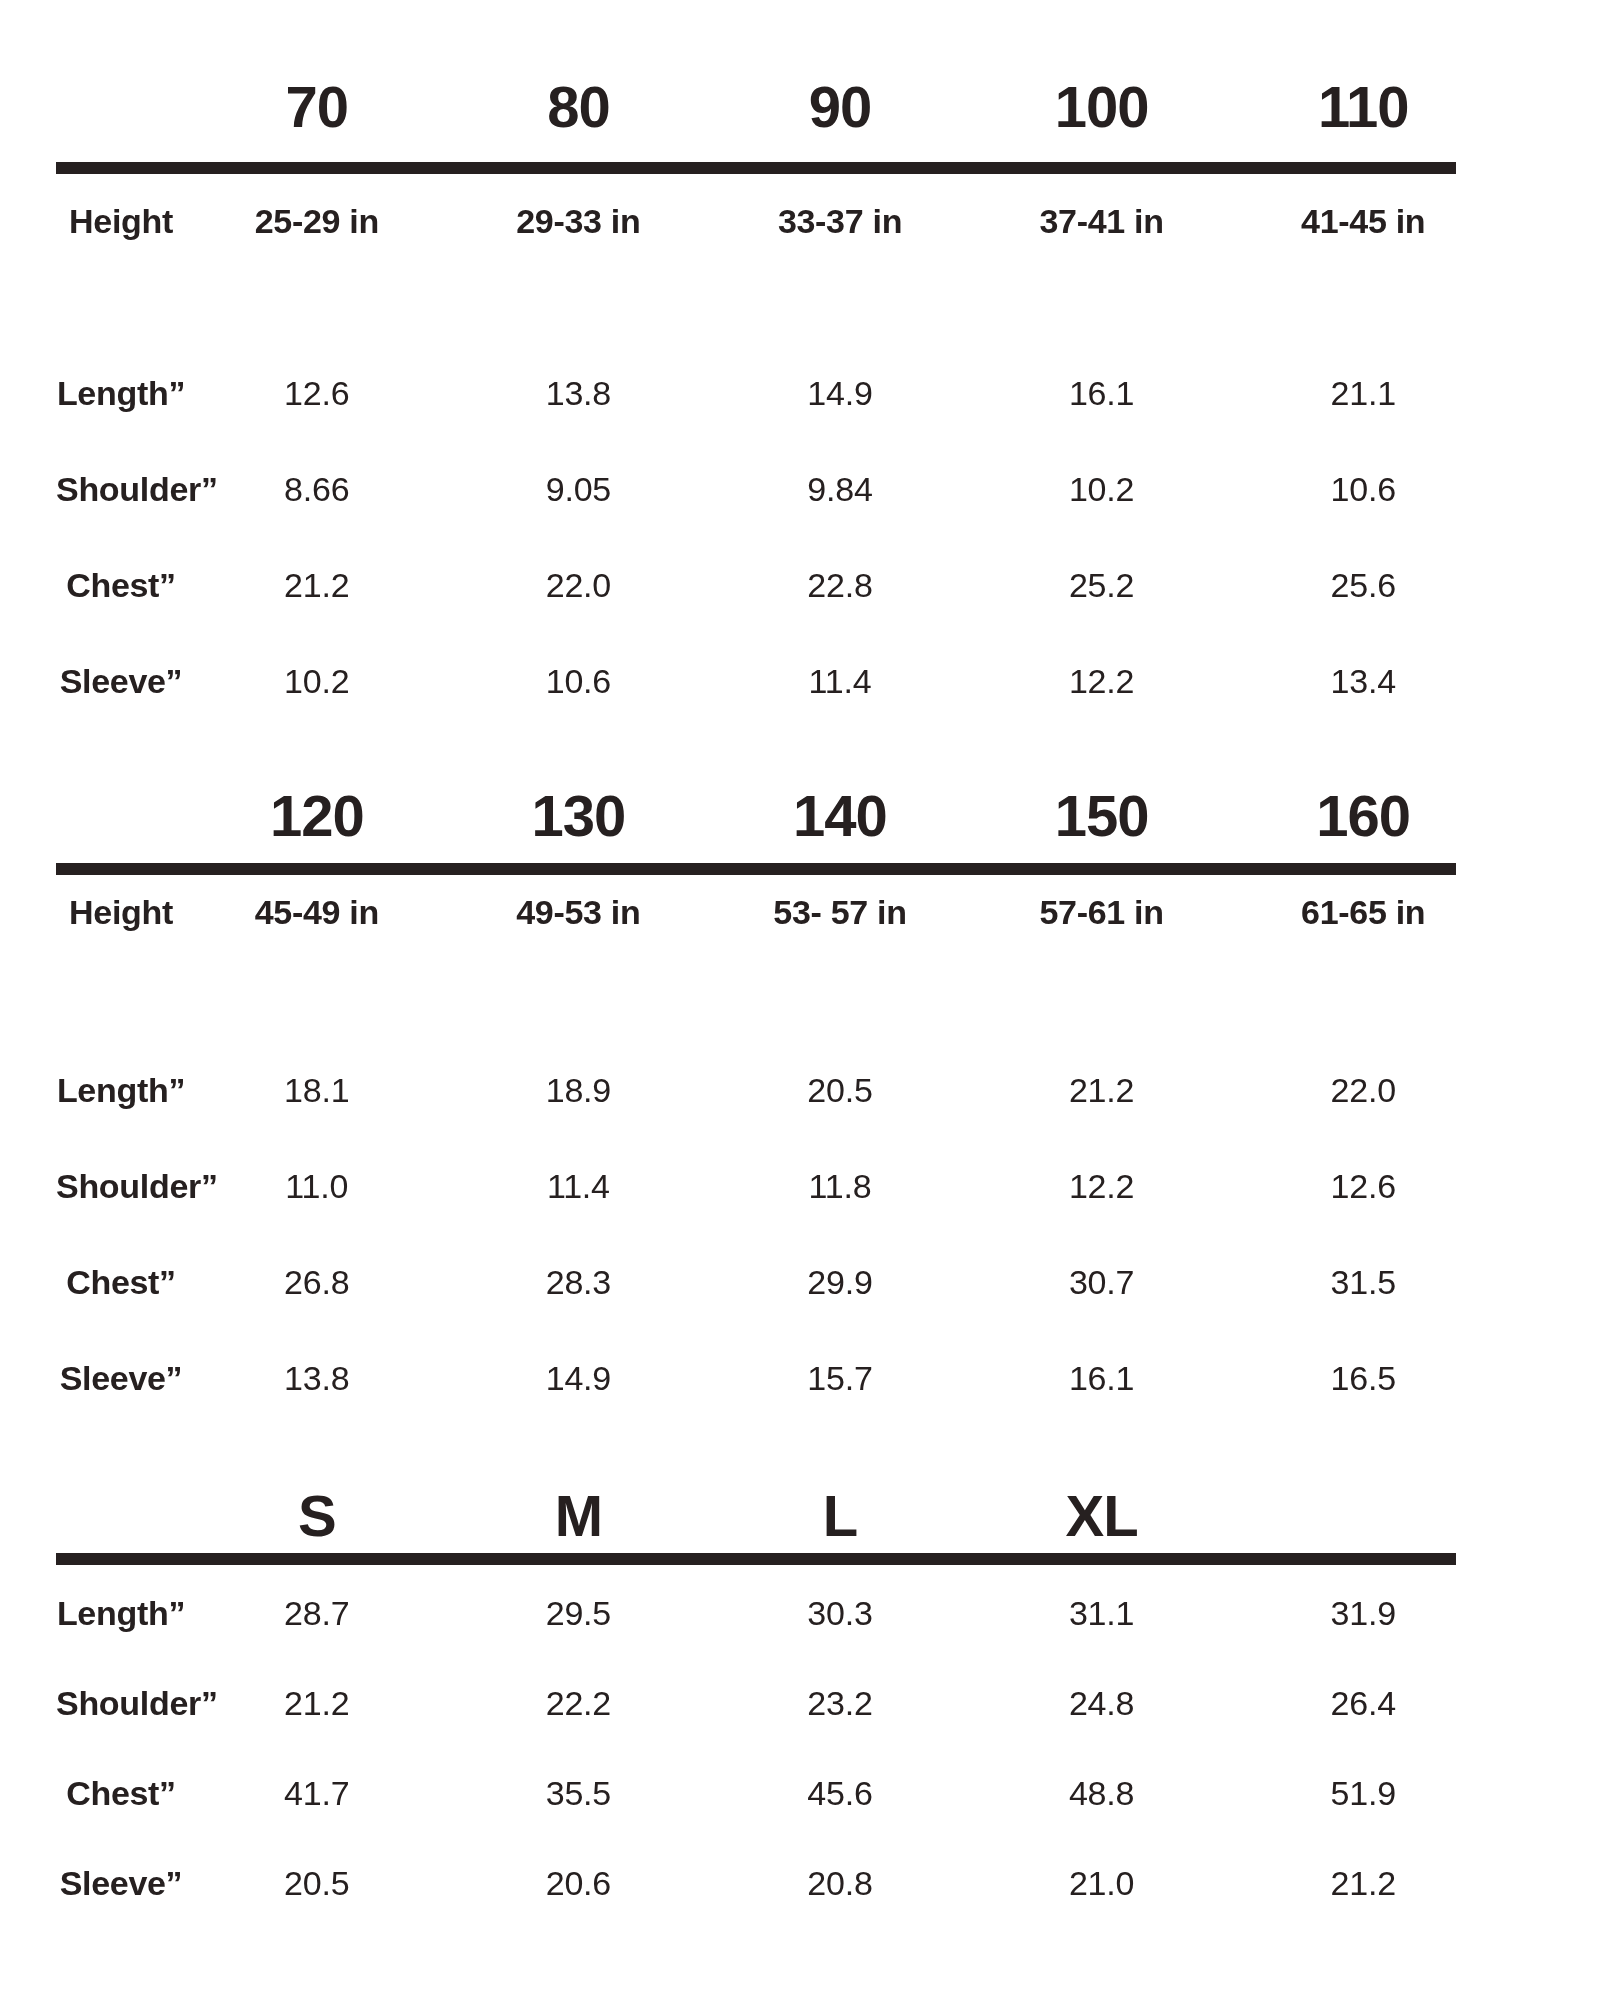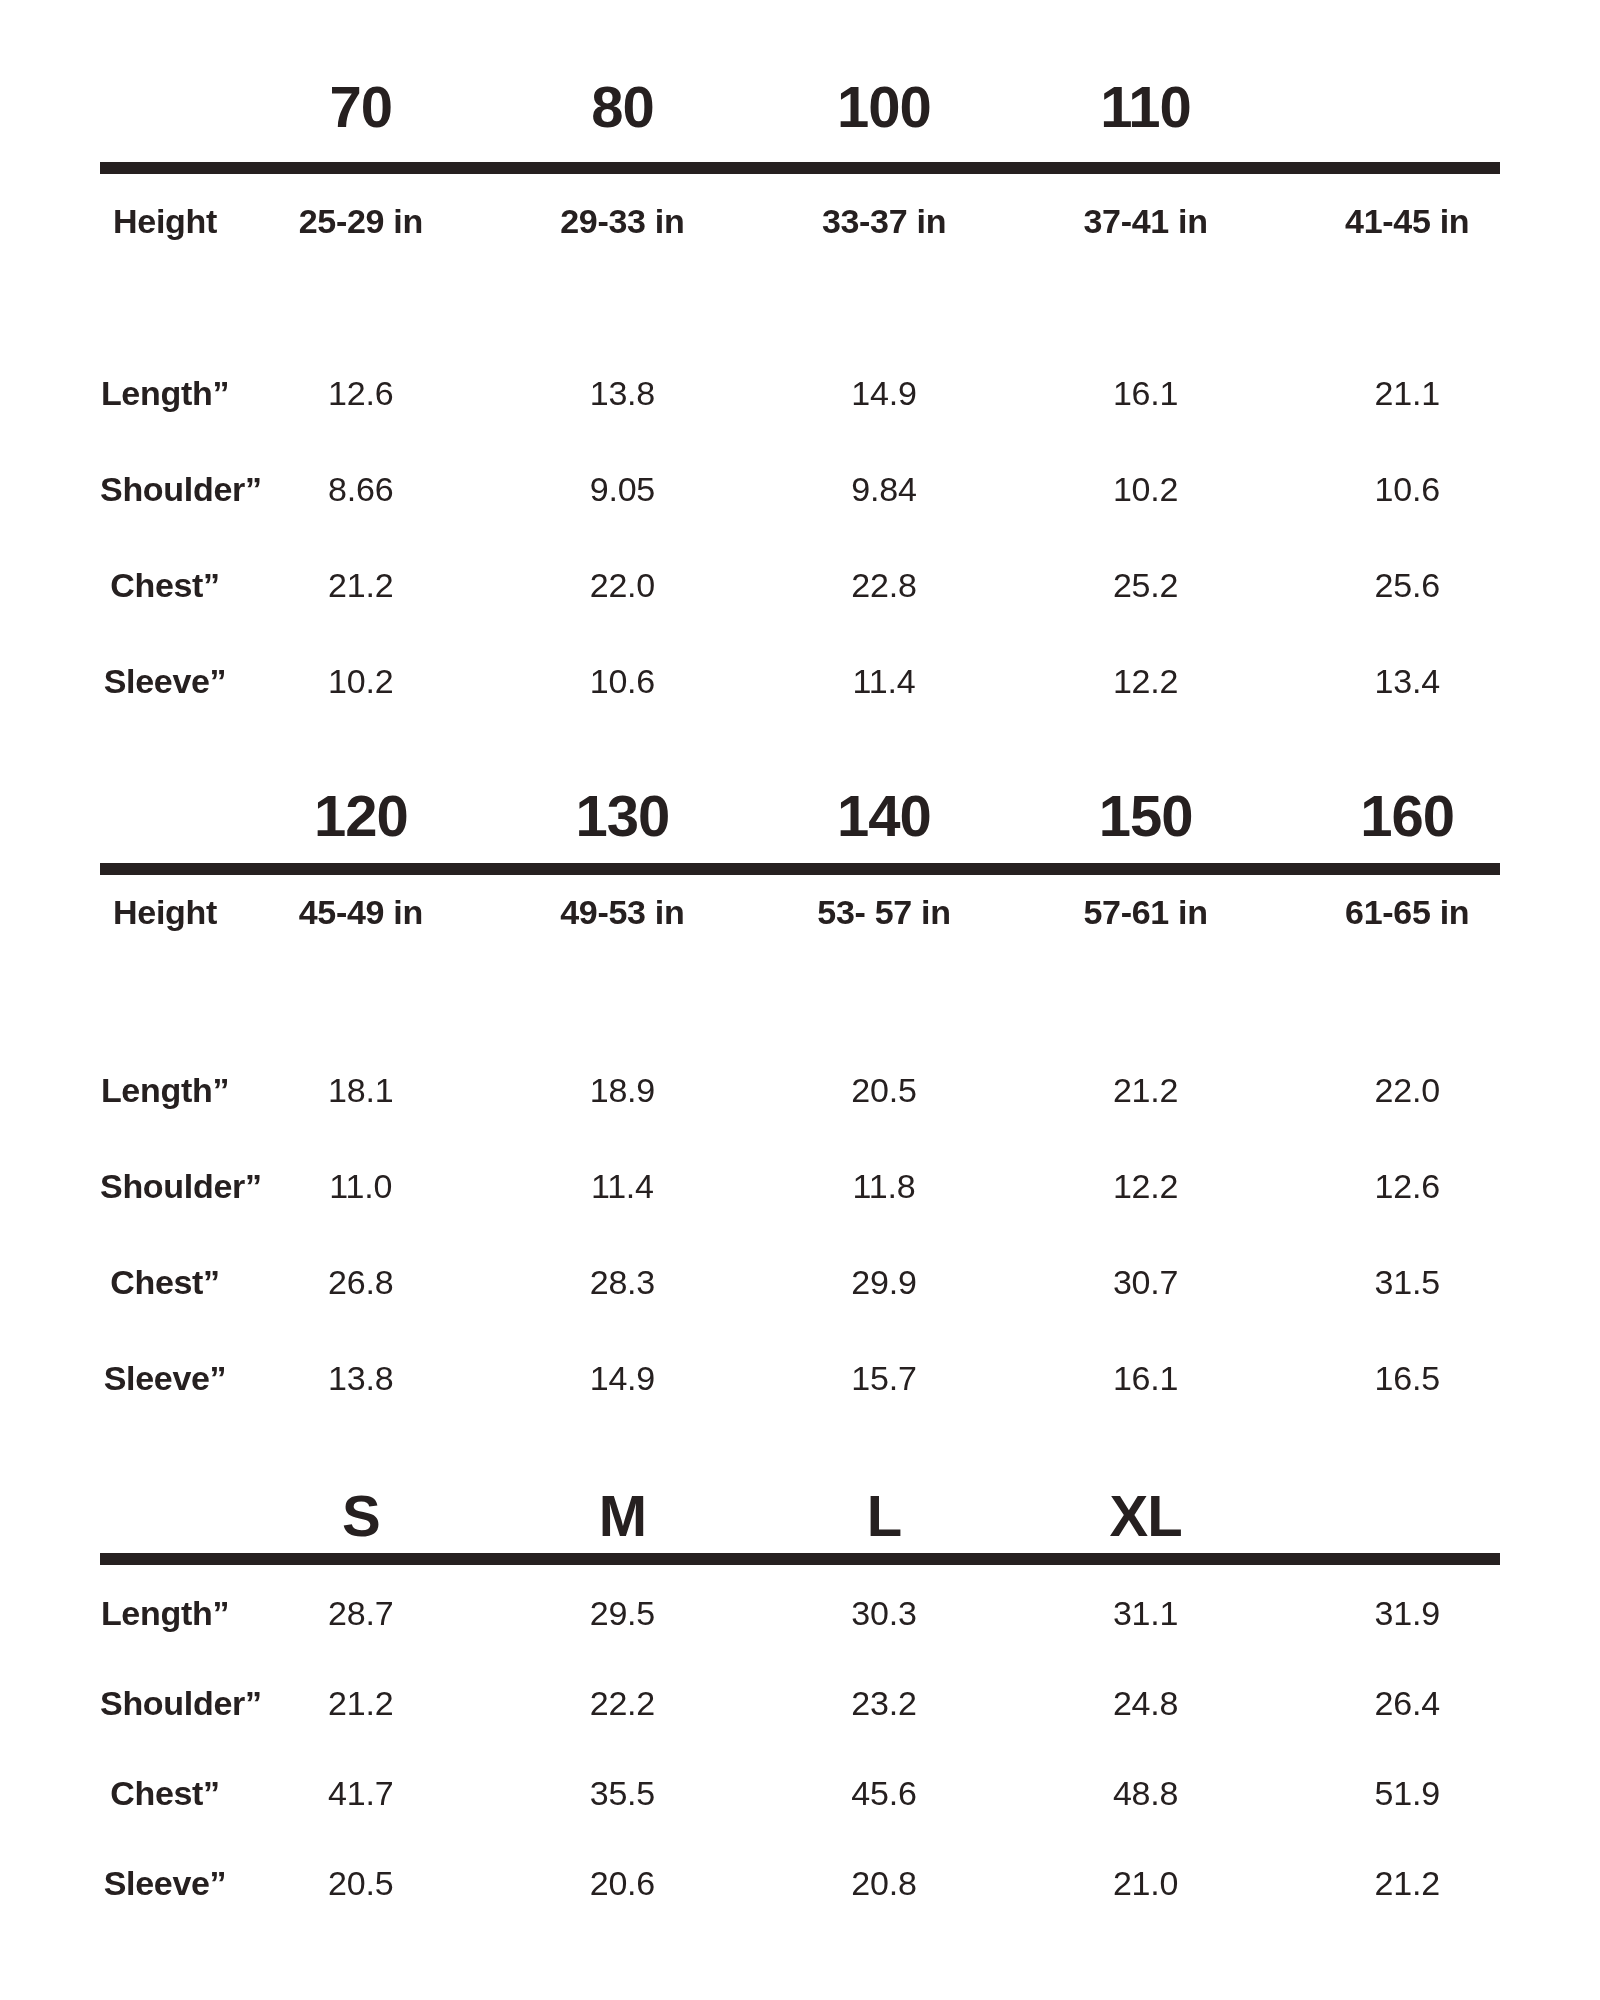--- a/index.html
+++ b/index.html
@@ -4,21 +4,21 @@
 <style>
   * { margin:0; padding:0; box-sizing:border-box; }
   html,body { width:1600px; height:2000px; }
   body {
     background:#ffffff;
     color:#262020;
     font-family:"Liberation Sans", sans-serif;
     padding-top:78px;
     overflow:hidden;
   }
-  .size-table { width:1438px; margin-left:100px; }
+  .size-table { width:1438px; margin-left:56px; }
   .row {
     display:grid;
     grid-template-columns:130px repeat(5, 1fr);
     align-items:center;
   }
   .cell { line-height:1; }
   .size-head {
     font-size:58px;
     font-weight:700;
     text-align:center;
@@ -66,20 +66,21 @@
   .t3 .r-next      { margin-top:56px; }
 </style>
 </head>
 <body>
 
 <section class="size-table t1">
   <div class="row">
     <div class="cell"></div>
     <div class="cell size-head">70</div>
     <div class="cell size-head">80</div>
+    <div class="cell size-head">90</div>
     <div class="cell size-head">100</div>
     <div class="cell size-head">110</div>
   </div>
   <div class="rule"></div>
   <div class="row height-row">
     <div class="cell lbl">Height</div>
     <div class="cell val bold">25-29 in</div>
     <div class="cell val bold">29-33 in</div>
     <div class="cell val bold">33-37 in</div>
     <div class="cell val bold">37-41 in</div>

